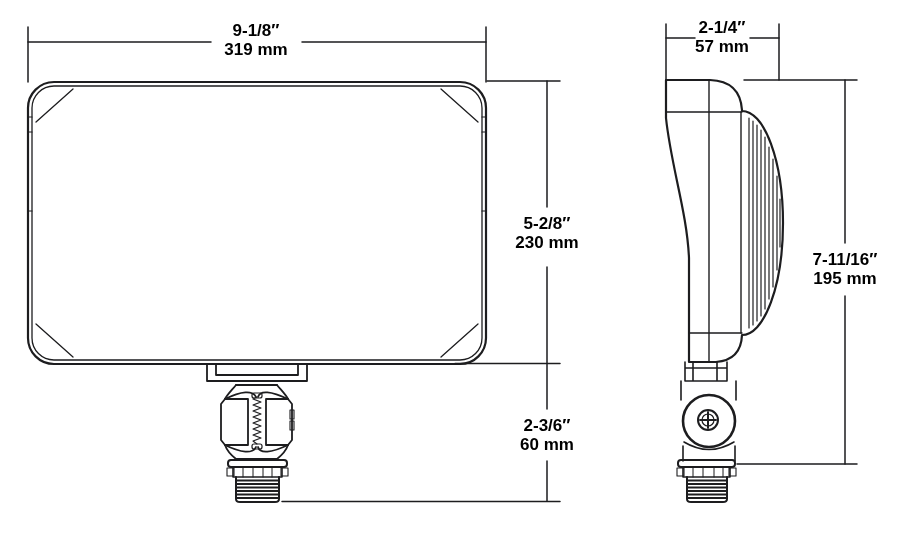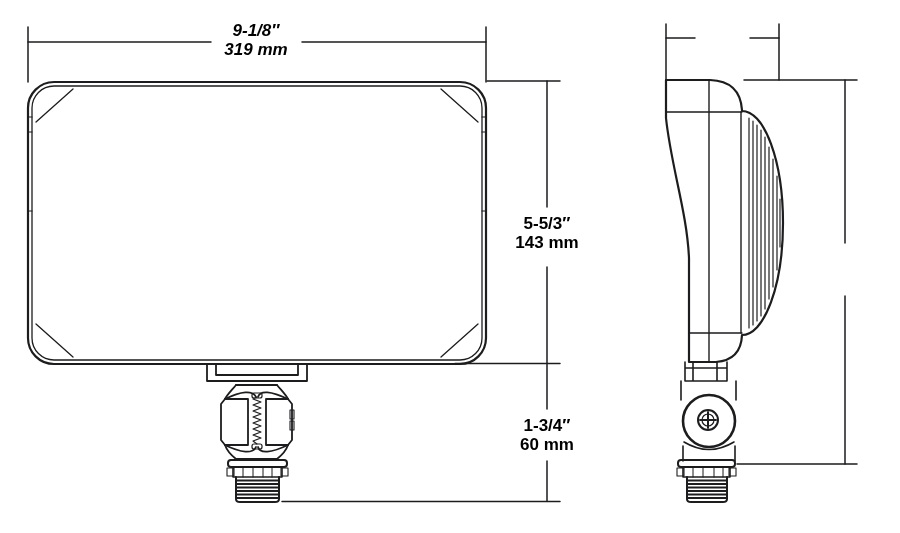--- a/index.html
+++ b/index.html
@@ -123,30 +123,38 @@
     <g stroke-width="1.5">
 
       <path d="M 666,24 L 666,80 M 779,24 L 779,80"></path>
       <path d="M 666,38 L 695,38 M 750,38 L 779,38"></path>
 
       <path d="M 744,80 L 857,80 M 737,464 L 857,464"></path>
       <path d="M 845,80 L 845,243 M 845,296 L 845,464"></path>
     </g>
   </svg>
 
-  <div class="dim-label" style="left:256px;top:21px;font-style:italic;">
+  <div class="dim-label" style="left:256px;top:21px;">
     <span>9-1/8″</span>
     <span>319 mm</span>
   </div>
 
   <div class="dim-label" style="left:547px;top:214px;">
-    <span>5-5/3″</span>
-    <span>143 mm</span>
+    <span>5-2/8″</span>
+    <span>230 mm</span>
   </div>
 
   <div class="dim-label" style="left:547px;top:416px;">
-    <span>1-3/4″</span>
+    <span>2-3/6″</span>
     <span>60 mm</span>
   </div>
 
+  <div class="dim-label" style="left:722px;top:18px;">
+    <span>2-1/4″</span>
+    <span>57 mm</span>
+  </div>
 
+  <div class="dim-label" style="left:845px;top:250px;">
+    <span>7-11/16″</span>
+    <span>195 mm</span>
+  </div>
 
 </div>
 
 </body></html>

